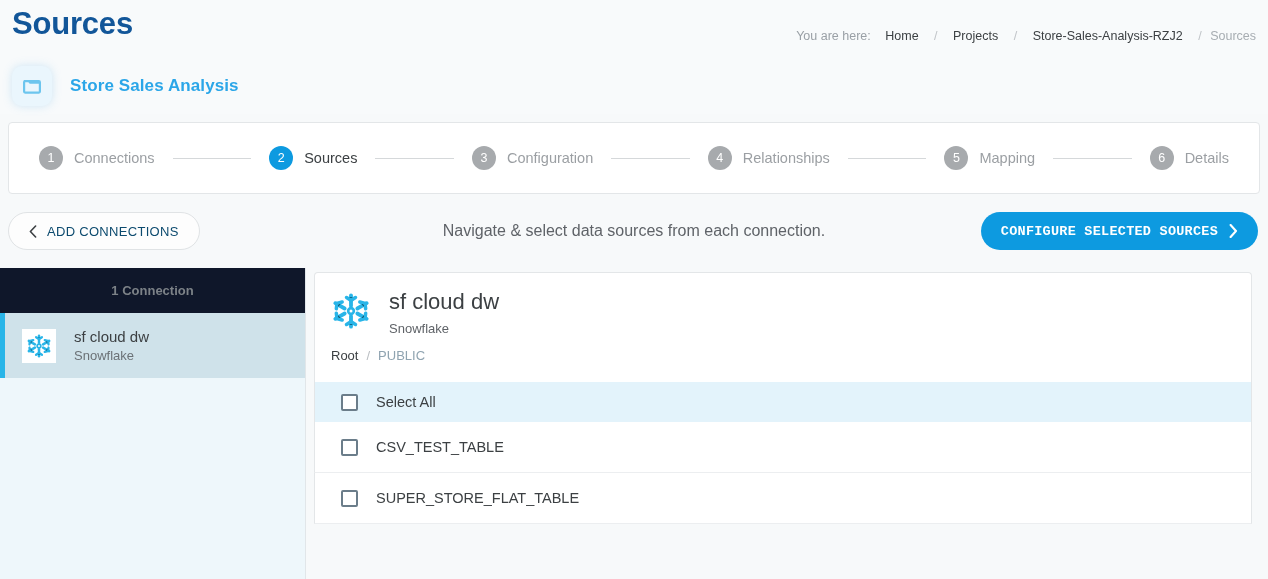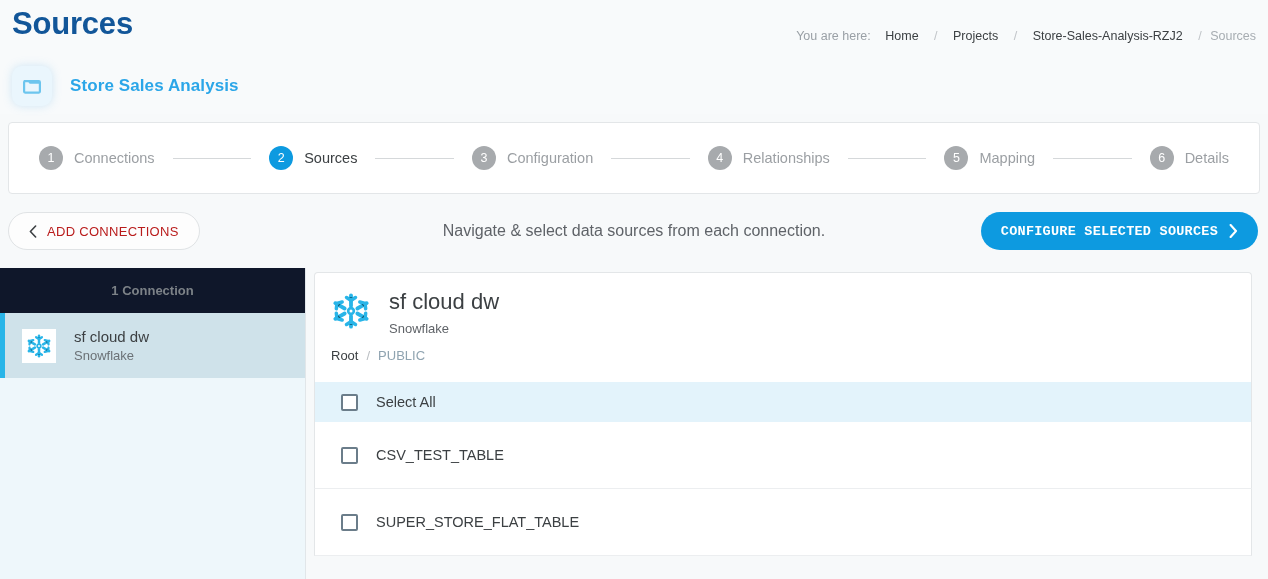--- a/index.html
+++ b/index.html
@@ -112,21 +112,21 @@
   .btn-back {
     position: absolute;
     left: 8px;
     height: 38px;
     padding: 0 20px;
     display: flex; align-items: center; gap: 10px;
     background: #fdfdfd;
     border: 1px solid #e0e3e5;
     border-radius: 19px;
     font-size: 13px;
-    color: #b91c1c;
+    color: #0c4a6e;
     letter-spacing: .3px;
     cursor: pointer;
   }
   .hint-text {
     position: absolute;
     left: 0; right: 0;
     text-align: center;
     font-size: 16px;
     color: #5f6368;
   }
@@ -234,21 +234,21 @@
     height: 40px;
     background: #e3f3fb;
     border-left: 1px solid #e3e6e8;
     border-right: 1px solid #e3e6e8;
     display: flex; align-items: center;
     padding-left: 26px;
     cursor: pointer;
   }
   .table-row {
     margin: 0 8px;
-    height: 67px;
+    height: 51px;
     background: #ffffff;
     border-left: 1px solid #e3e6e8;
     border-right: 1px solid #e3e6e8;
     border-bottom: 1px solid #eceef0;
     display: flex; align-items: center;
     padding-left: 26px;
     cursor: pointer;
   }
   .cbox {
     width: 17px; height: 17px;

